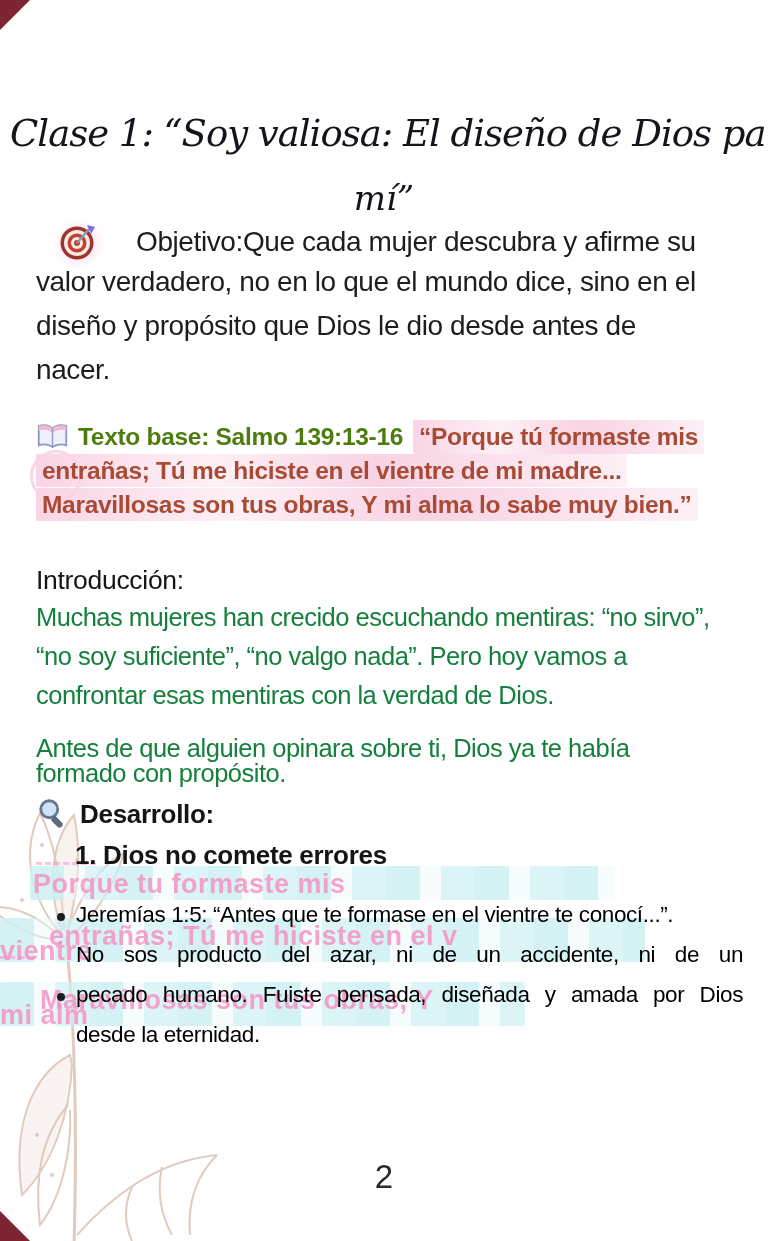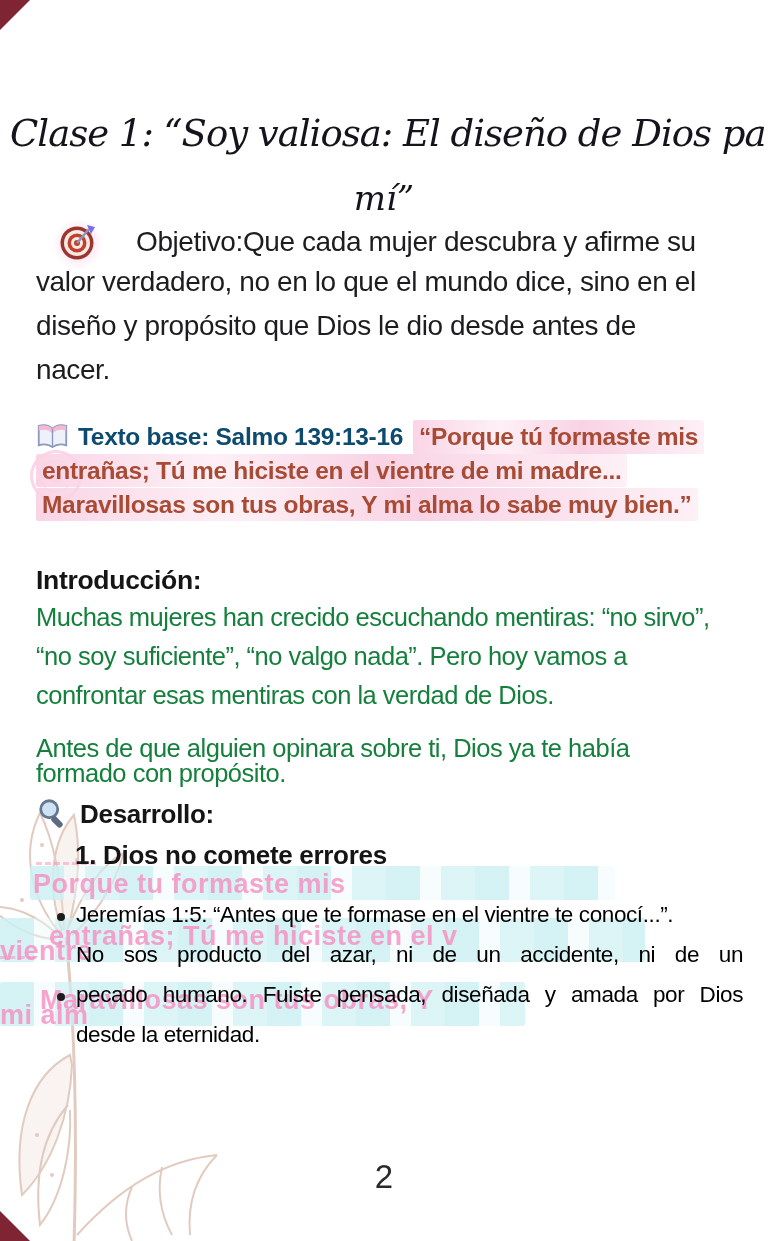--- a/index.html
+++ b/index.html
@@ -24,33 +24,33 @@
     color:#1d1d1f;white-space:nowrap;z-index:2;}
   .obj-line1{top:222px;display:flex;align-items:center;}
   .obj-glow{position:absolute;left:52px;top:218px;width:52px;height:52px;border-radius:50%;
     background:radial-gradient(circle,rgba(247,170,212,0.55),rgba(247,170,212,0) 70%);z-index:1;}
   .obj-icon{display:inline-block;width:40px;height:40px;margin-left:22px;margin-right:38px;}
   .obj-line2{top:266px;} .obj-line3{top:310px;} .obj-line4{top:354px;}
   
   .tb-line{position:absolute;left:36px;font-size:24.5px;font-weight:bold;
     letter-spacing:-0.3px;white-space:nowrap;z-index:2;}
   .tb-line1{top:420px;display:flex;align-items:center;}
-  .tb-label{color:#0c4a6e;margin-right:10px;}
+  .tb-label{color:#4d7c0f;margin-right:10px;}
   .book-icon{display:inline-block;width:33px;height:28px;margin-right:9px;}
   .tb-red{color:#a84b35;
     background:linear-gradient(90deg,rgba(250,210,228,0.95),rgba(252,228,238,0.55) 30%,
       rgba(248,206,225,0.9) 58%,rgba(252,230,240,0.6));
     padding:3px 6px;border-radius:2px;}
   .tb-line2{top:457px;} .tb-line3{top:491px;}
   .ghost-target{position:absolute;left:30px;top:450px;width:46px;height:46px;border-radius:50%;
     border:3px solid rgba(246,150,198,0.4);z-index:1;
     background:radial-gradient(circle,rgba(246,150,198,0.35) 18%,rgba(255,255,255,0) 20%,
       rgba(255,255,255,0) 45%,rgba(246,150,198,0.3) 48%,rgba(255,255,255,0) 52%);}
   
-  .intro-heading{position:absolute;left:36px;top:565px;font-size:26.5px;font-weight:bold;
+  .intro-heading{position:absolute;left:36px;top:565px;font-size:26.5px;font-weight:normal;
     color:#151515;letter-spacing:-0.3px;z-index:2;}
   .intro-line{position:absolute;left:36px;font-size:25.5px;letter-spacing:-0.5px;
     color:#15803d;white-space:nowrap;z-index:2;}
   .intro-l1{top:603px;} .intro-l2{top:642px;} .intro-l3{top:681px;}
   .intro-l4{top:720px;margin-top:14px;} .intro-l5{top:759px;}
   
   .dev-heading{position:absolute;left:36px;top:797px;display:flex;align-items:center;z-index:2;}
   .mag-icon{display:inline-block;width:34px;height:34px;margin-right:10px;}
   .dev-heading-text,.dev-sub{font-size:26px;font-weight:bold;color:#151515;letter-spacing:-0.3px;}
   .dev-sub{position:absolute;left:75px;top:840px;z-index:2;white-space:nowrap;}

